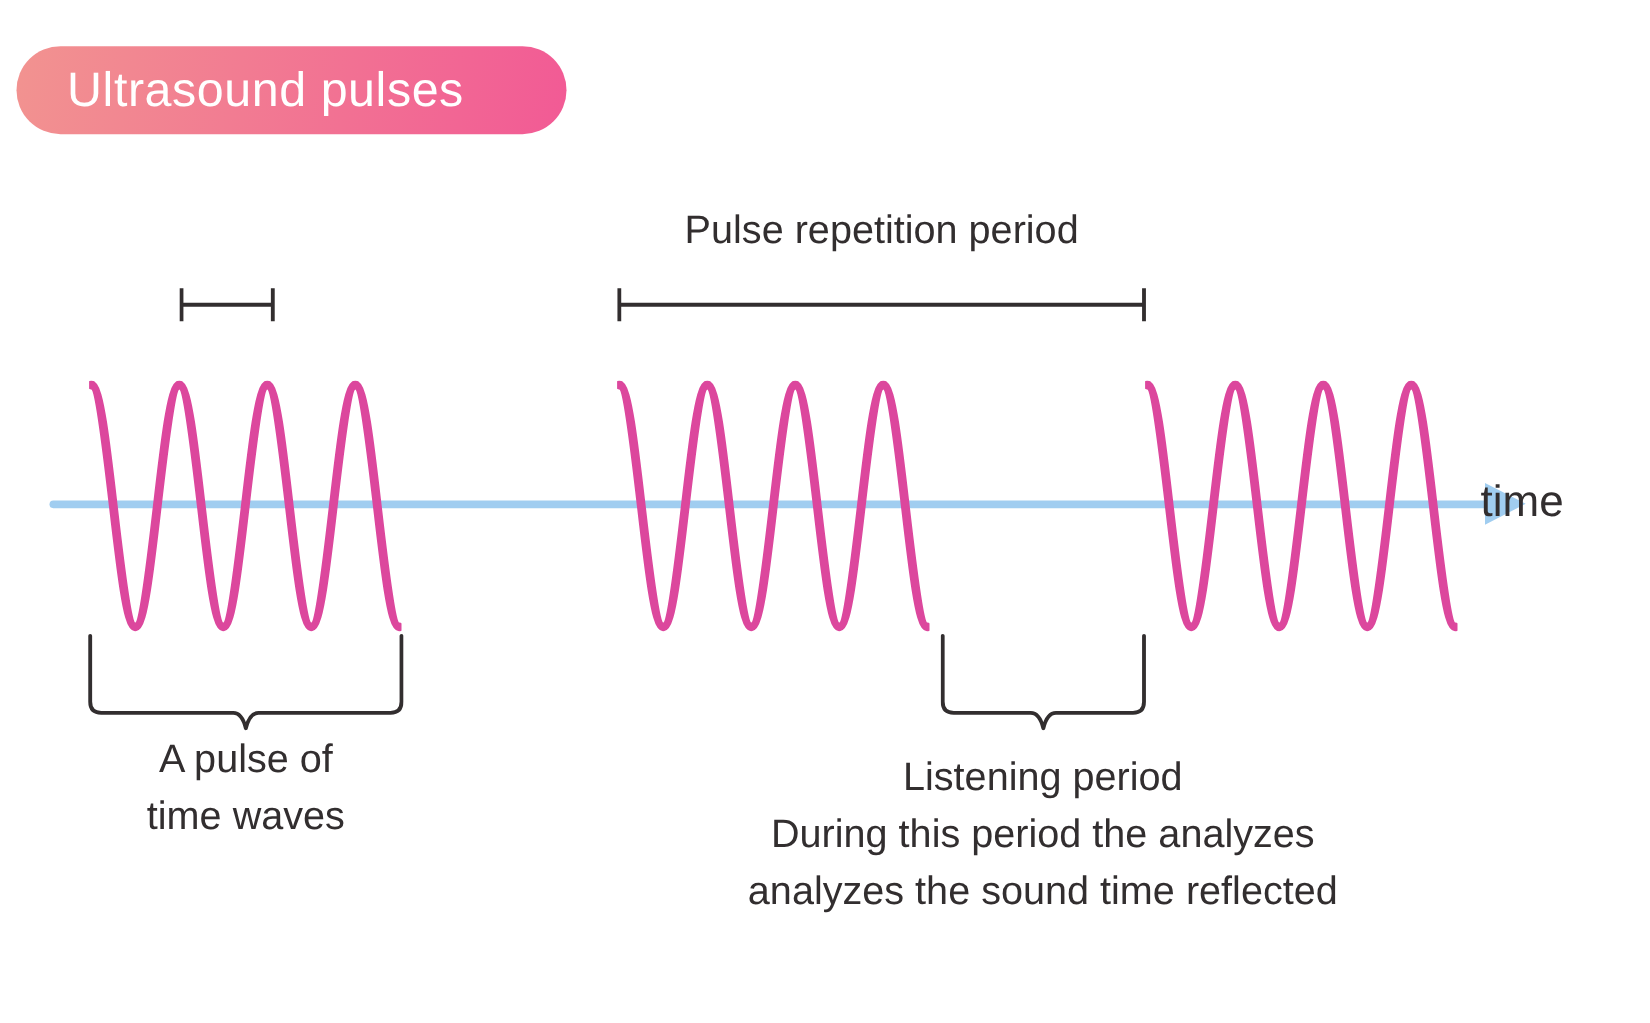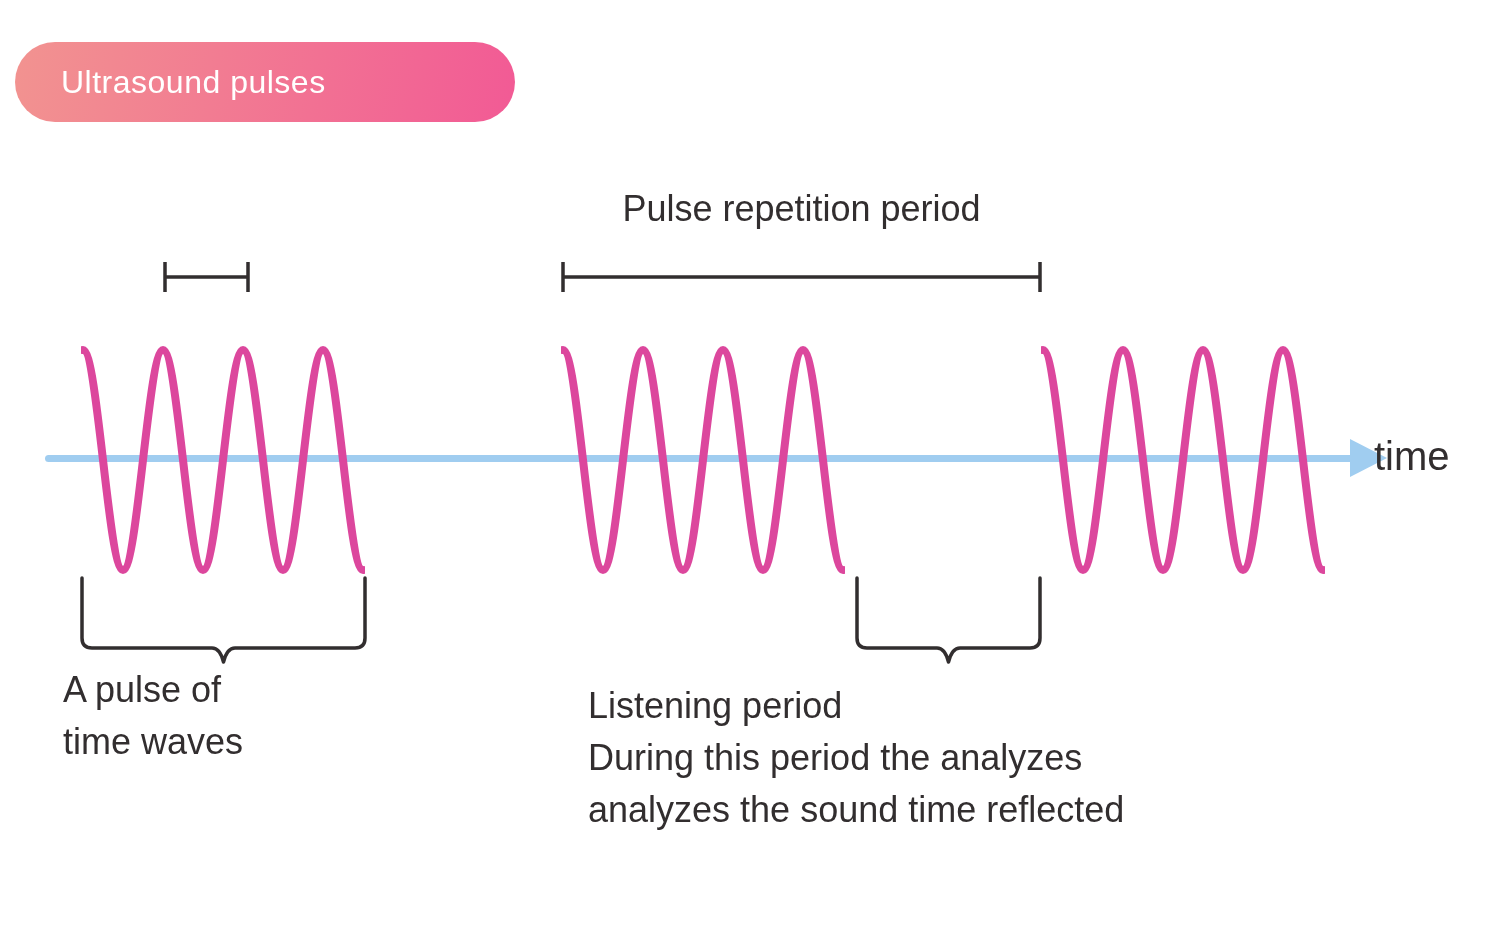--- a/index.html
+++ b/index.html
@@ -24,21 +24,21 @@
     width: 500px; height: 80px;
     border-radius: 40px;
     background: linear-gradient(100deg, var(--badge-start, #f29390), var(--badge-end, #f25a95));
     display: flex;
     align-items: center;
     padding-left: 46px;
     box-sizing: border-box;
   }
   .badge-label {
     color: var(--badge-text, #ffffff);
-    font-size: 32px;
+    font-size: 44px;
     font-weight: 400;
     letter-spacing: 0.5px;
   }
 
   
   .ann-label {
     font-size: 36px;
     color: var(--annotation, #322e2f);
     white-space: nowrap;
   }
@@ -47,21 +47,21 @@
     font-family: "DejaVu Serif", serif;
     font-style: italic;
     font-size: 42px;
     margin-left: 12px;
   }
   .repetition-label {
     left: 561px; top: 188px;
     width: 481px;
     text-align: center;
   }
-  .time-label { left: 1346px; top: 434px; font-size: 40px; margin-left: 28px; }
+  .time-label { left: 1346px; top: 434px; font-size: 40px; }
 
   
   .ink-stroke { stroke: var(--annotation, #322e2f); }
 
   
   .timeline-line {
     left: 45px; top: 455px;
     width: 1308px; height: 7px;
     border-radius: 3.5px;
     background: var(--timeline, #a0cdf0);
@@ -79,21 +79,21 @@
     fill: none;
     stroke: var(--wave, #dc479d);
     stroke-width: 8;
     stroke-linecap: round;
   }
 
   
   .caption {
     font-size: 36px;
     line-height: 52px;
-    text-align: left;
+    text-align: center;
     color: var(--annotation, #322e2f);
   }
   .pulse-caption { left: 63px; top: 664px; width: 321px; }
   .listening-caption { left: 588px; top: 680px; width: 720px; }
   .caption div { white-space: nowrap; }
 </style>
 </head>
 <body>
 
 <div class="canvas">

